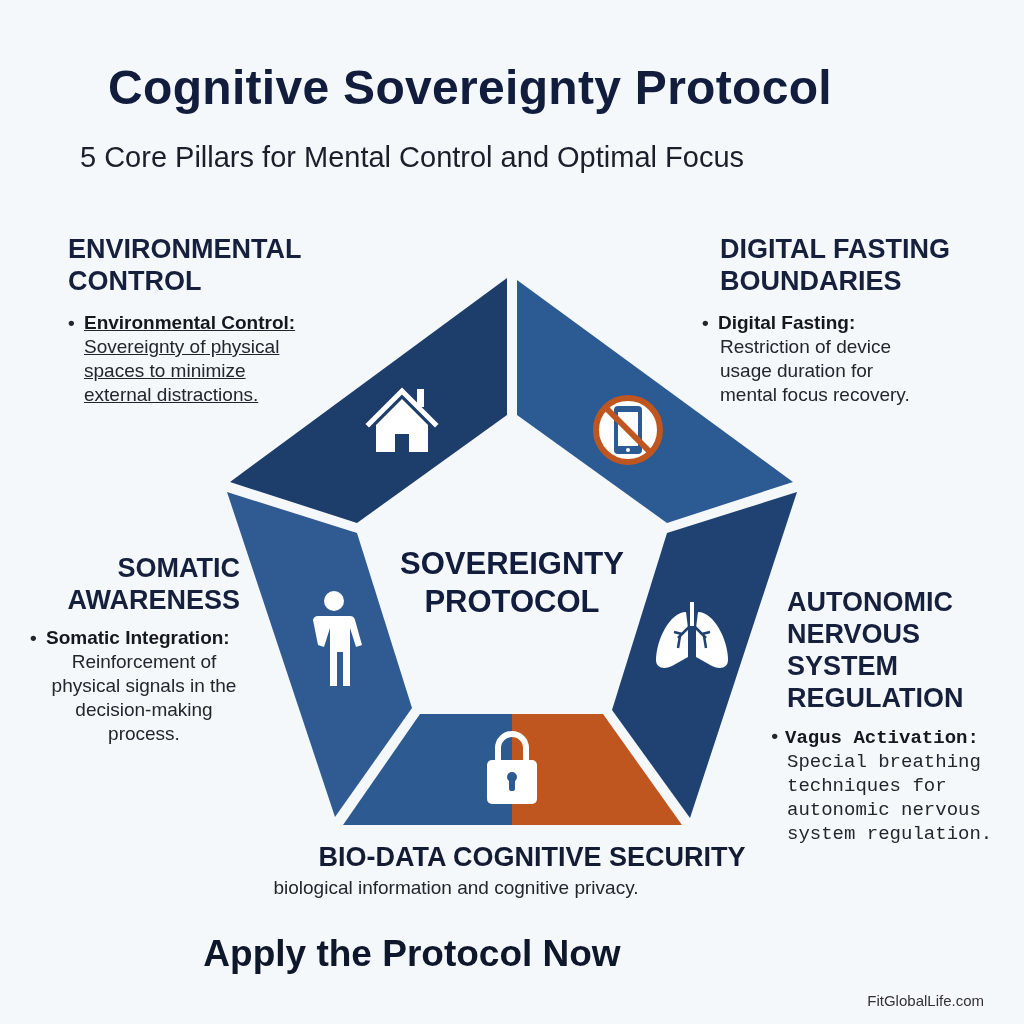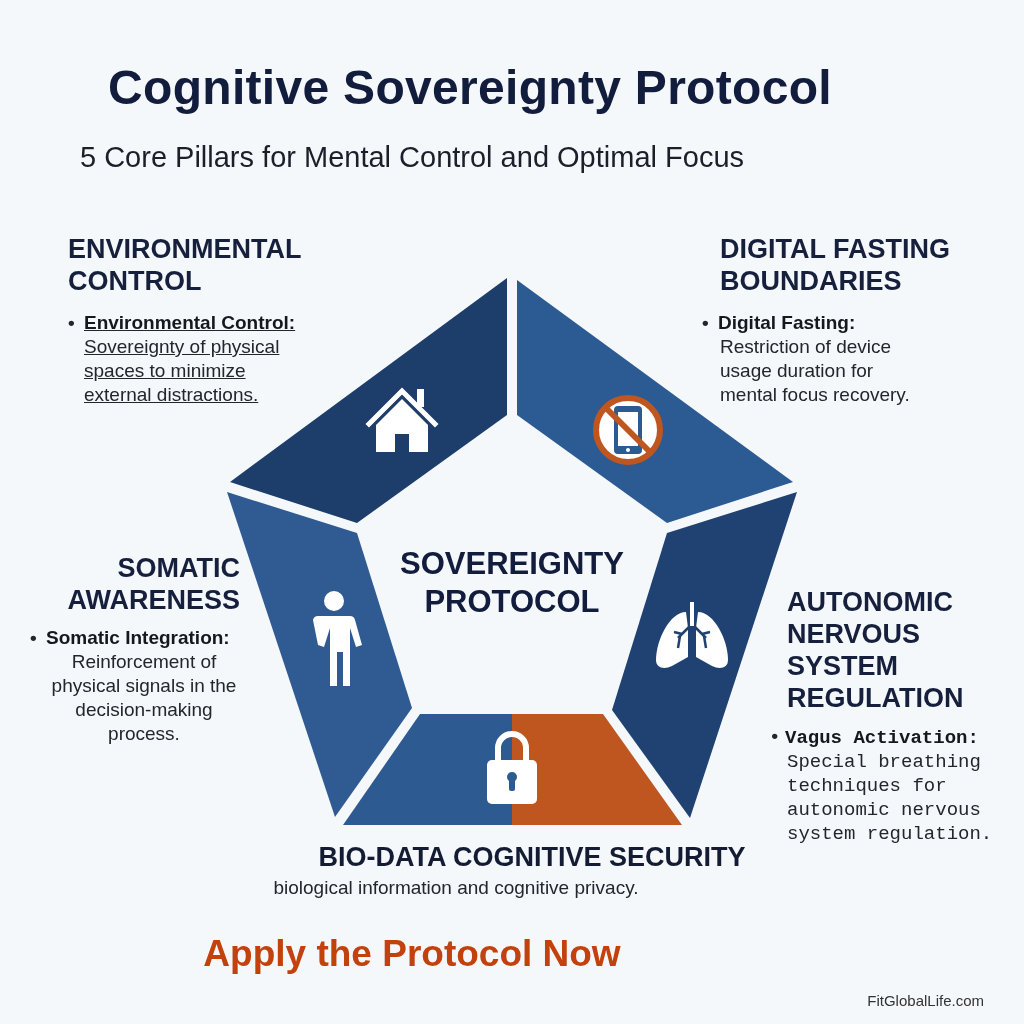--- a/index.html
+++ b/index.html
@@ -35,21 +35,21 @@
   .bottom-heading {
     left: 0; width: 1024px; top: 842px; text-align: center;
     font-size: 27px; font-weight: 700; color: #141c33; padding-left: 20px;
   }
   .bottom-body {
     left: 0; width: 912px; top: 877px; text-align: center;
     font-size: 19px; color: #22262d;
   }
   .cta {
     left: 0; width: 824px; top: 933px; text-align: center;
-    font-size: 37px; font-weight: 700; color: #c2410c; cursor: pointer;
+    font-size: 37px; font-weight: 700; color: #0f172a; cursor: pointer;
   }
   .watermark {
     right: 40px; top: 992px; font-size: 15px; color: #333; 
   }
   svg.diagram { position: absolute; left: 0; top: 0; }
 </style>
 </head>
 <body>
 
 <div class="abs title">Cognitive Sovereignty Protocol</div>

